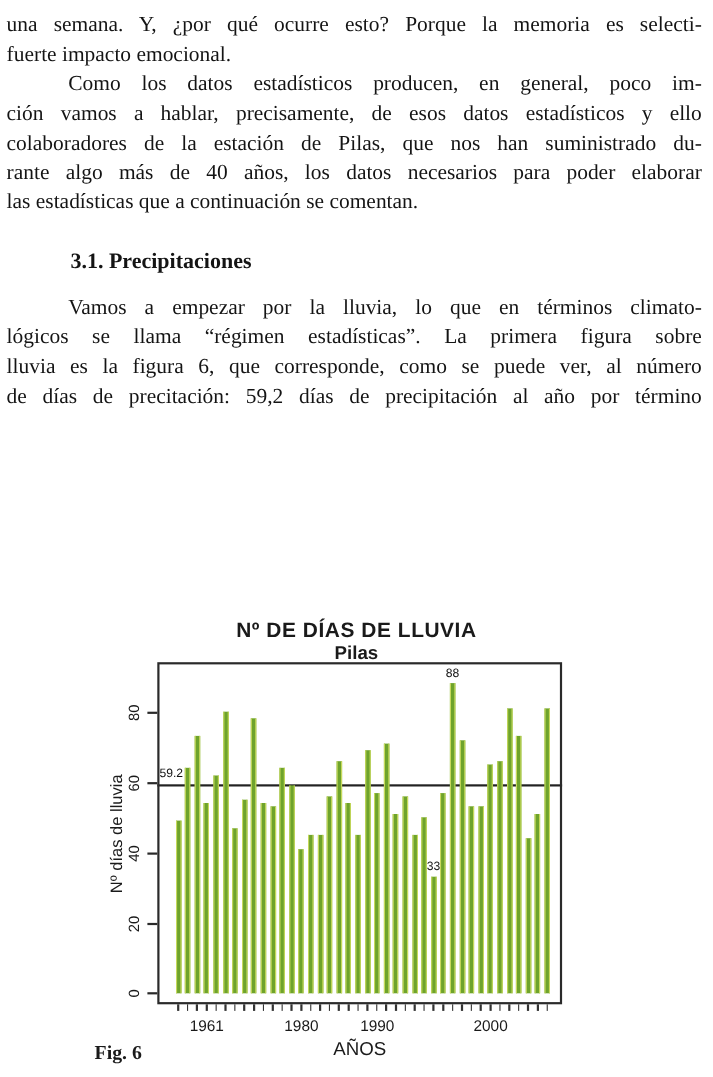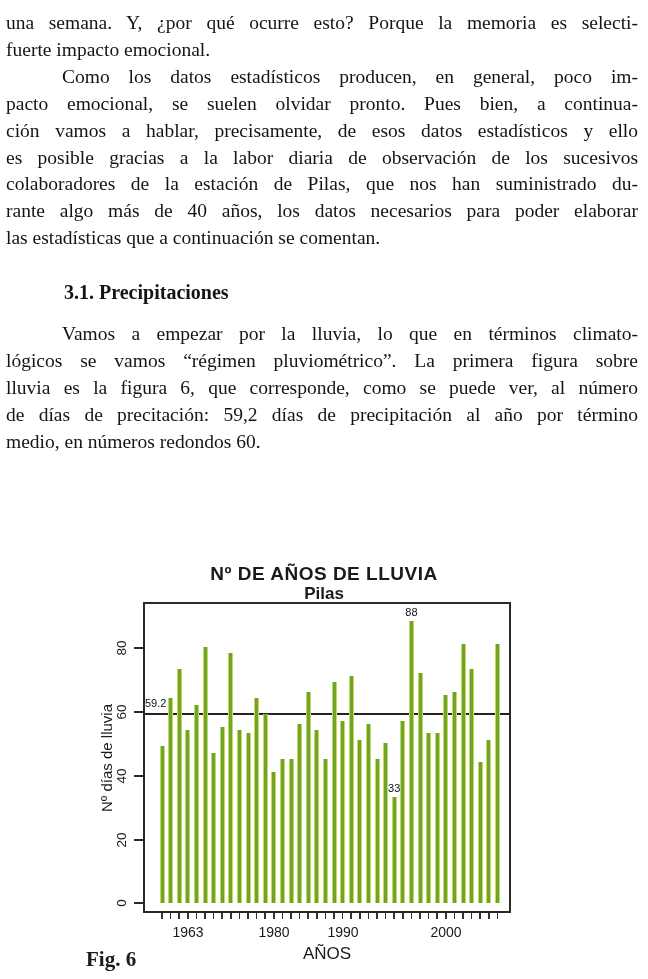--- a/index.html
+++ b/index.html
@@ -55,54 +55,51 @@
   }
   .y-axis-label {
     position:absolute; left:27px; top:194px; width:160px; height:16px;
     font-size:15px; text-align:center; transform:rotate(-90deg); line-height:16px;
   }
   .xtick { position:absolute; top:357px; width:1.5px; height:6px; background:#333; }
   .xtick-label { position:absolute; top:368px; width:44px; text-align:center; font-size:14px; }
   .x-axis-label { position:absolute; left:282px; top:388px; width:90px; text-align:center; font-size:17px; }
   .fig-caption {
     position:absolute; left:86px; top:391px; font-family:"Liberation Serif", serif;
-    font-weight:bold; font-size:21px;
+    font-weight:bold; font-size:18px;
   }
 </style>
 </head>
 <body>
 
 <div class="page">
 
   <div class="text-block">
     <div class="para">
       <div class="line">una semana. Y, ¿por qué ocurre esto? Porque la memoria es selecti-</div>
       <div class="line end">fuerte impacto emocional.</div>
     </div>
     <div class="para">
       <div class="line ind">Como los datos estadísticos producen, en general, poco im-</div>
-      <div class="line">pacto emocional, se suelen olvidar pronto. Pues bien, a continua-</div>
       <div class="line">ción vamos a hablar, precisamente, de esos datos estadísticos y ello</div>
-      <div class="line">es posible gracias a la labor diaria de observación de los sucesivos</div>
       <div class="line">colaboradores de la estación de Pilas, que nos han suministrado du-</div>
       <div class="line">rante algo más de 40 años, los datos necesarios para poder elaborar</div>
       <div class="line end">las estadísticas que a continuación se comentan.</div>
     </div>
     <div class="section-heading">3.1. Precipitaciones</div>
     <div class="para">
       <div class="line ind">Vamos a empezar por la lluvia, lo que en términos climato-</div>
-      <div class="line">lógicos se vamos “régimen pluviométrico”. La primera figura sobre</div>
+      <div class="line">lógicos se llama “régimen estadísticas”. La primera figura sobre</div>
       <div class="line">lluvia es la figura 6, que corresponde, como se puede ver, al número</div>
       <div class="line">de días de precitación: 59,2 días de precipitación al año por término</div>
-      <div class="line end">medio, en números redondos 60.</div>
     </div>
   </div>
 
   <div class="chart">
-    <div class="chart-title">Nº DE AÑOS DE LLUVIA</div>
+    <div class="chart-title">Nº DE DÍAS DE LLUVIA</div>
     <div class="chart-subtitle">Pilas</div>
 
     <div class="y-axis-label">Nº días de lluvia</div>
 
     <div class="ytick" style="top:346px"></div>
     <div class="ytick" style="top:283px"></div>
     <div class="ytick" style="top:219px"></div>
     <div class="ytick" style="top:155px"></div>
     <div class="ytick" style="top:91px"></div>
 
@@ -153,21 +150,21 @@
         <div class="bar" style="left: 317.5px; top: 41.8px; height: 259.2px;"></div>
         <div class="bar" style="left: 326.1px; top: 67.4px; height: 233.6px;"></div>
         <div class="bar" style="left: 334.7px; top: 160.2px; height: 140.8px;"></div>
         <div class="bar" style="left: 343.3px; top: 137.8px; height: 163.2px;"></div>
         <div class="bar" style="left: 351.9px; top: 41.8px; height: 259.2px;"></div>
         <div class="bar-annotation" style="left: 256.4px; top: 4.4px;">88</div>
         <div class="bar-annotation" style="left: 239.2px; top: 180.4px;">33</div>
       </div>
     <div class="plot-frame"></div>
 
-    <div class="xtick-label" style="left:166px">1963</div>
+    <div class="xtick-label" style="left:166px">1961</div>
     <div class="xtick-label" style="left:252px">1980</div>
     <div class="xtick-label" style="left:321px">1990</div>
     <div class="xtick-label" style="left:424px">2000</div>
 
     <div class="x-axis-label">AÑOS</div>
     <div class="fig-caption">Fig. 6</div>
   <div class="xtick" style="left: 161.25px;"></div>
       <div class="xtick" style="left: 169.85px;"></div>
       <div class="xtick" style="left: 178.45px;"></div>
       <div class="xtick" style="left: 187.05px;"></div>

